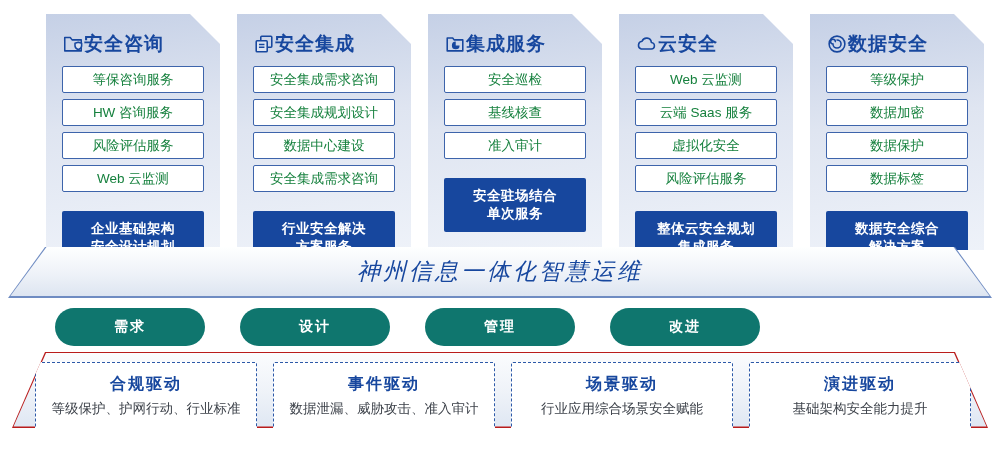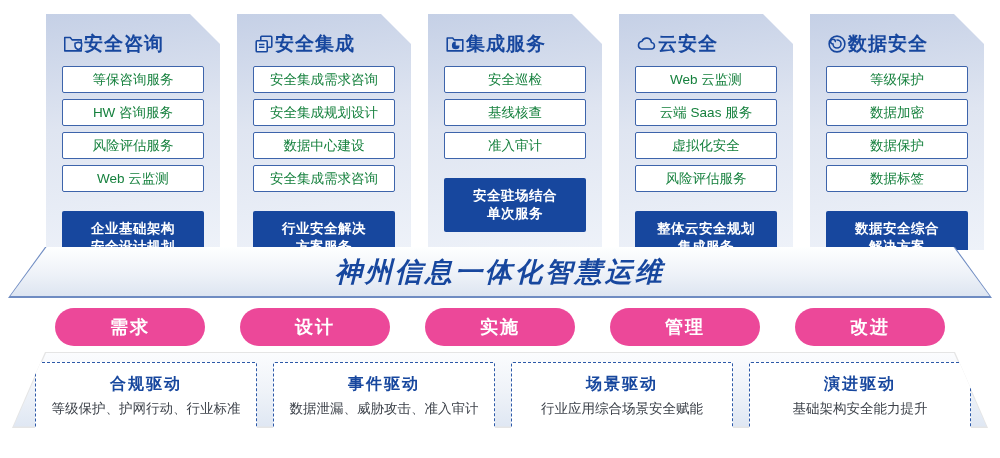--- a/index.html
+++ b/index.html
@@ -35,33 +35,33 @@
     position:absolute;left:8px;top:247px;width:984px;height:51px;
     clip-path:polygon(37px 0,calc(100% - 37px) 0,100% 100%,0 100%);
     background:#6f8cc2;
   }
   .banner-inner{
     position:absolute;left:0;top:0;right:0;bottom:1.6px;
     clip-path:polygon(38.5px 0,calc(100% - 38.5px) 0,calc(100% - 2px) 100%,2px 100%);
     background:linear-gradient(180deg,#feffff 0%,#eef2f8 55%,#dde5f1 100%);
     display:flex;align-items:center;justify-content:center;
   }
-  .banner-title{font-size:27px;font-weight:bold;font-style:italic;color:#17479e;letter-spacing:3px;}
+  .banner-title{font-size:23px;font-weight:normal;font-style:italic;color:#17479e;letter-spacing:3px;}
   
   .pills{position:absolute;left:55px;top:308px;width:890px;height:38px;display:flex;gap:35px;}
   .pill{
-    width:150px;height:38px;background:#ec4899;border-radius:19px;
+    width:150px;height:38px;background:#0f766e;border-radius:19px;
     display:flex;align-items:center;justify-content:center;
-    color:#ffffff;font-size:18px;font-weight:bold;letter-spacing:2px;
+    color:#ffffff;font-size:14px;font-weight:bold;letter-spacing:2px;
   }
   
   .platform{
     position:absolute;left:12px;top:352px;width:976px;height:76px;
     clip-path:polygon(33px 0,calc(100% - 33px) 0,100% 100%,0 100%);
-    background:#e5e5e5;
+    background:#b91c1c;
   }
   .platform-inner{
     position:absolute;left:0;top:1px;right:0;bottom:1.5px;
     clip-path:polygon(34px 0,calc(100% - 34px) 0,calc(100% - 1.5px) 100%,1.5px 100%);
     background:linear-gradient(180deg,#fbfcfe 0%,#eef2f8 55%,#dfe7f3 100%);
   }
   .drivers{position:absolute;left:23px;top:10px;width:936px;height:68px;display:flex;gap:16px;}
   .driver{
     width:222px;height:68px;box-sizing:border-box;background:#ffffff;
     border:1.6px dashed #2d59a8;border-radius:2px;
@@ -180,21 +180,20 @@
 
   <div class="banner">
     <div class="banner-inner">
       <span class="banner-title">神州信息一体化智慧运维</span>
     </div>
   </div>
 
   <div class="pills">
     <div class="pill">需求</div>
     <div class="pill">设计</div>
-    <div class="pill">实施</div>
     <div class="pill">管理</div>
     <div class="pill">改进</div>
   </div>
 
   <div class="platform">
     <div class="platform-inner"></div>
     <div class="drivers">
       <div class="driver">
         <div class="driver-title">合规驱动</div>
         <div class="driver-desc">等级保护、护网行动、行业标准</div>

